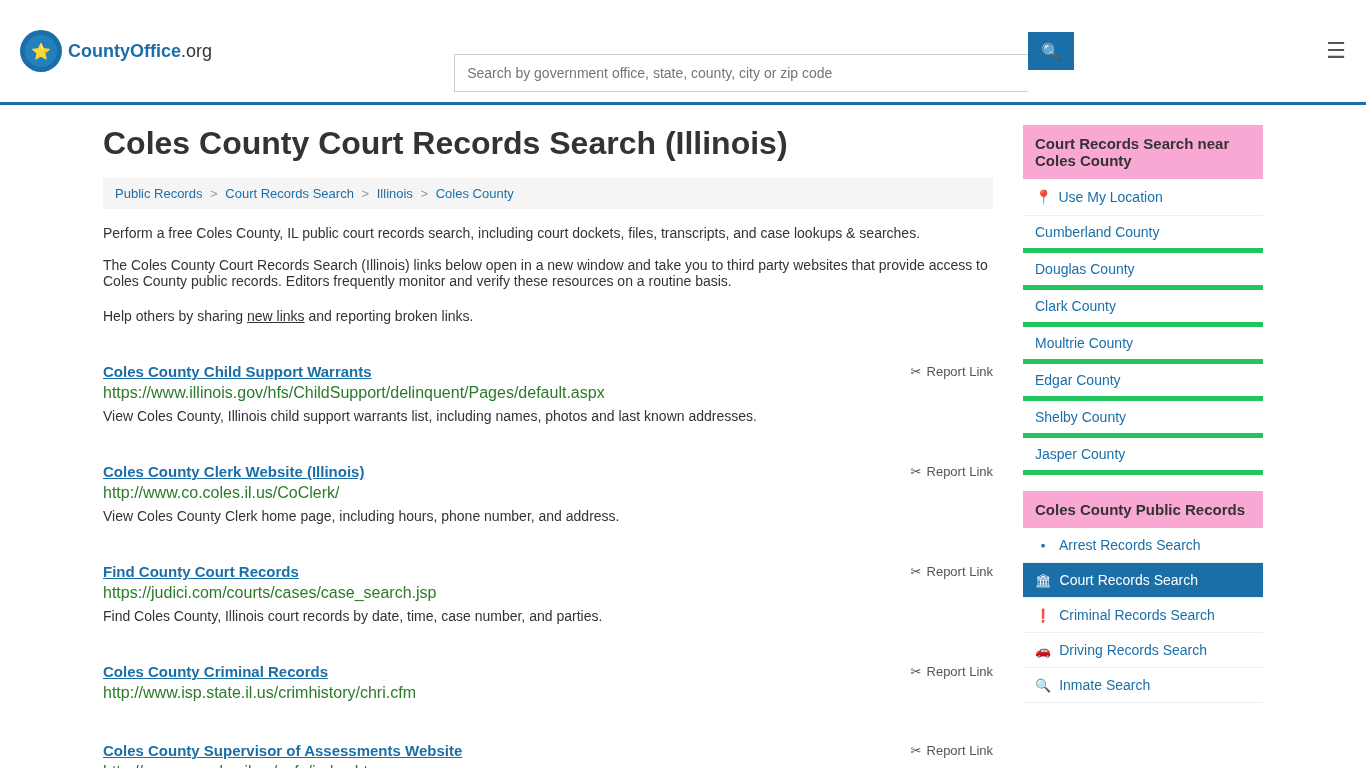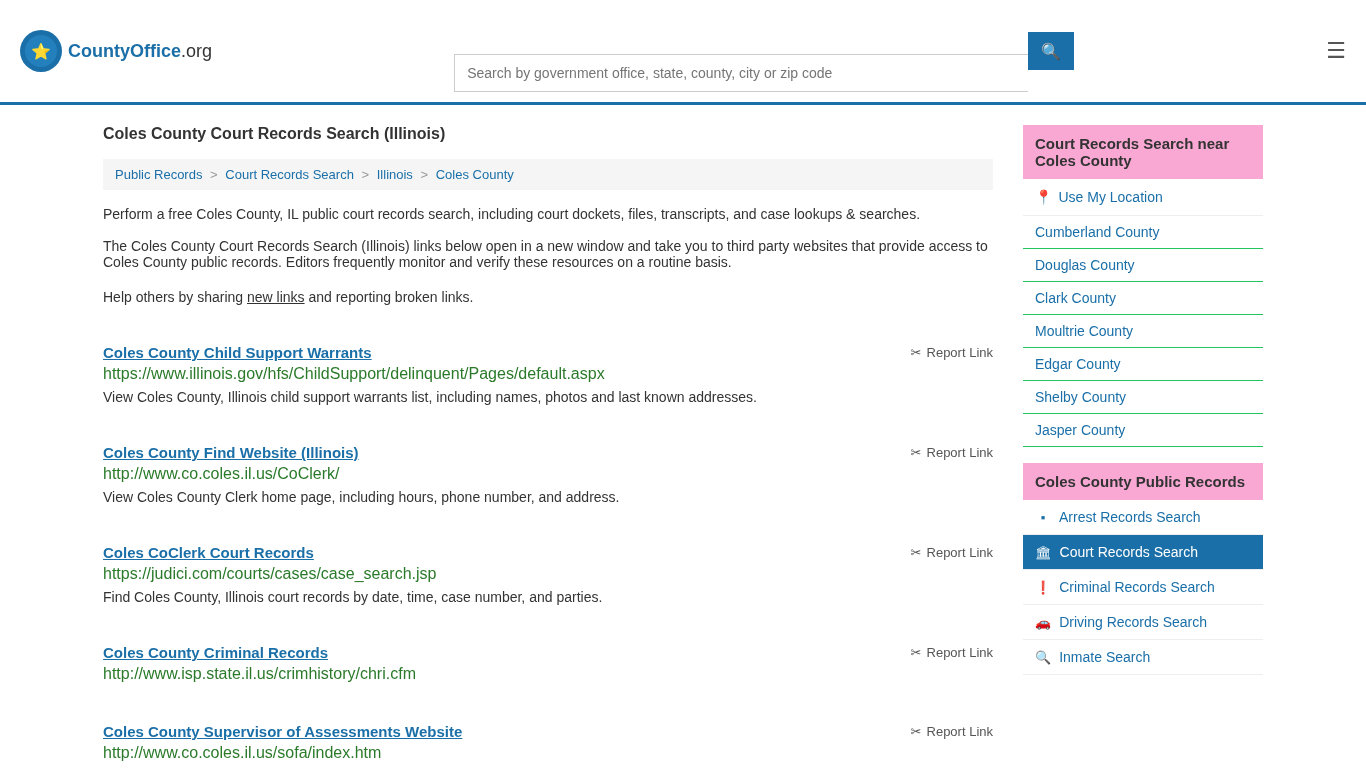--- a/index.html
+++ b/index.html
@@ -65,21 +65,21 @@
       margin: 0 auto;
       padding: 20px 20px;
       gap: 30px;
     }
 
     
     #content {
       flex: 1;
     }
     #page-title {
-      font-size: 16px;
+      font-size: 32px;
       font-weight: bold;
       color: #333;
       margin-bottom: 16px;
     }
     #breadcrumb {
       background: #f5f5f5;
       padding: 8px 12px;
       font-size: 13px;
       margin-bottom: 16px;
       color: #666;
@@ -155,21 +155,21 @@
       font-size: 15px;
       font-weight: bold;
       color: #333;
       margin-bottom: 0;
     }
     .sidebar-list {
       list-style: none;
       padding: 0;
     }
     .sidebar-list li {
-      border-bottom: 1px solid #22c55e;
+      border-bottom: 5px solid #22c55e;
     }
     .sidebar-list li a {
       display: block;
       padding: 8px 12px;
       color: #1a6fa8;
       text-decoration: none;
       font-size: 14px;
     }
 
     .use-location {
@@ -270,32 +270,32 @@
       <button class="report-link-btn">
         <span>✂</span>
         <span>Report Link</span>
       </button>
     </div>
     <div class="record-url">https://www.illinois.gov/hfs/ChildSupport/delinquent/Pages/default.aspx</div>
     <div class="record-desc">View Coles County, Illinois child support warrants list, including names, photos and last known addresses.</div>
   </div>
         <div class="record-item">
     <div class="record-title-row">
-      <a class="record-title" href="#">Coles County Find Website (Illinois)</a>
+      <a class="record-title" href="#">Coles County Clerk Website (Illinois)</a>
       <button class="report-link-btn">
         <span>✂</span>
         <span>Report Link</span>
       </button>
     </div>
     <div class="record-url">http://www.co.coles.il.us/CoClerk/</div>
     <div class="record-desc">View Coles County Clerk home page, including hours, phone number, and address.</div>
   </div>
         <div class="record-item">
     <div class="record-title-row">
-      <a class="record-title" href="#">Coles CoClerk Court Records</a>
+      <a class="record-title" href="#">Find County Court Records</a>
       <button class="report-link-btn">
         <span>✂</span>
         <span>Report Link</span>
       </button>
     </div>
     <div class="record-url">https://judici.com/courts/cases/case_search.jsp</div>
     <div class="record-desc">Find Coles County, Illinois court records by date, time, case number, and parties.</div>
   </div>
         <div class="record-item">
     <div class="record-title-row">

